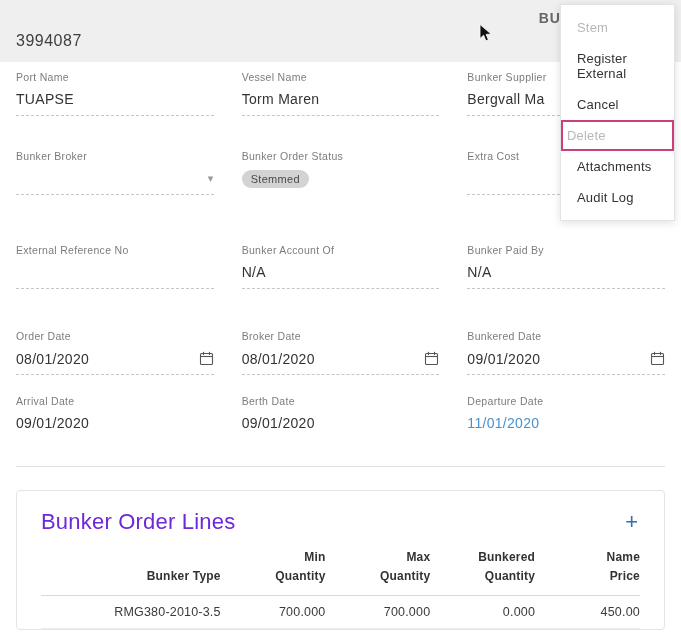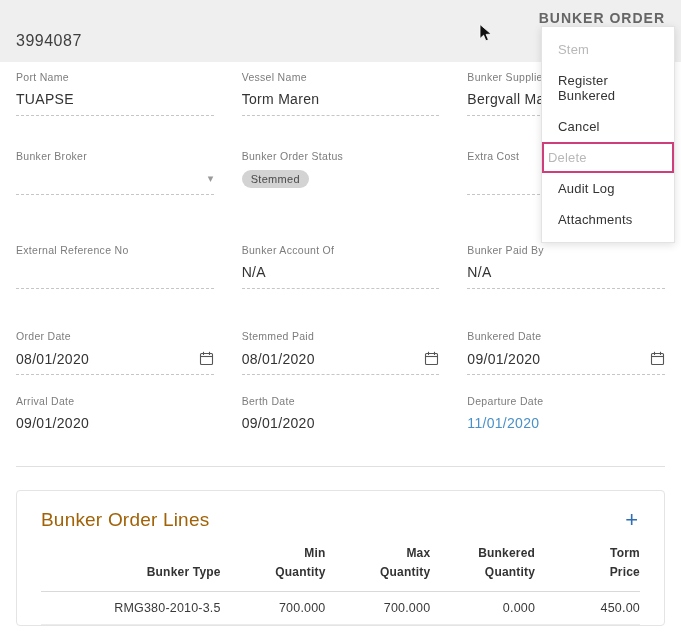--- a/index.html
+++ b/index.html
@@ -31,35 +31,35 @@
            padding:3px 9px; border-radius:9px; letter-spacing:.3px; }
   .link { color:#4a90c9; }
   .cal { display:inline-flex; cursor:pointer; }
   .cal svg { display:block; }
 
   .divider { border:none; border-top:1px solid #e0e0e0; margin:27px 16px 23px; }
 
   
   .card { margin:0 16px; border:1px solid #e4e4e4; border-radius:4px; padding:18px 24px 0; }
   .card-head { display:flex; justify-content:space-between; align-items:center; }
-  .card-title { font-size:19px; font-weight:500; color:#a16207; letter-spacing:.2px; }
+  .card-title { font-size:22px; font-weight:500; color:#6d28d9; letter-spacing:.2px; }
   .add-btn { background:none; border:none; color:#2f6db5; font-size:22px; line-height:1;
              cursor:pointer; padding:0 2px; font-family:inherit; }
   .lines-table { width:100%; border-collapse:collapse; margin-top:13px; }
   .lines-table th { font-size:12px; color:#333; font-weight:bold; vertical-align:bottom;
                     padding:0 0 9px; border-bottom:1px solid #d9d9d9; text-align:right; letter-spacing:.2px; }
   .lines-table th.left, .lines-table td.left { text-align:right; }
   .lines-table th .hl { display:block; line-height:1.6; }
   .lines-table td { font-size:12.5px; color:#3a3a3a; text-align:right; padding:9px 0;
                     border-bottom:1px solid #ececec; letter-spacing:.2px; }
   .lines-table th:nth-child(1){ width:30%; }
   .lines-table th:nth-child(n+2){ width:17.5%; }
 
   
-  .context-menu { position:absolute; top:26px; right:6px; width:134px; background:#fff;
+  .context-menu { position:absolute; top:4px; right:6px; width:115px; background:#fff;
                   border:1px solid #e3e3e3; box-shadow:0 2px 8px rgba(0,0,0,.12);
                   padding:7px 0; z-index:20; }
   .menu-item { font-size:13px; color:#333; padding:8px 16px; cursor:pointer; letter-spacing:.2px; }
   .menu-item.disabled { color:#b8b8b8; cursor:default; }
   .menu-item.highlighted { border:2px solid #cf3e7c; padding:6px 4px; }
 
   
   .cursor { position:absolute; left:479px; top:24px; z-index:30; pointer-events:none; }
 </style>
 </head>
@@ -129,21 +129,21 @@
           <svg width="15" height="15" viewBox="0 0 15 15" fill="none" stroke="#555" stroke-width="1.1">
             <rect x="1.5" y="2.5" width="12" height="11" rx="1"></rect>
             <line x1="4.5" y1="0.8" x2="4.5" y2="4"></line>
               <line x1="10.5" y1="0.8" x2="10.5" y2="4"></line>
             <line x1="1.5" y1="5.5" x2="13.5" y2="5.5"></line>
           </svg>
         </span>
       </div>
     </div>
     <div class="field">
-      <div class="flabel">Stemmed Paid</div>
+      <div class="flabel">Broker Date</div>
       <div class="fvalue with-icon">
         <span>08/01/2020</span>
         <span class="cal">
           <svg width="15" height="15" viewBox="0 0 15 15" fill="none" stroke="#555" stroke-width="1.1">
             <rect x="1.5" y="2.5" width="12" height="11" rx="1"></rect>
             <line x1="4.5" y1="0.8" x2="4.5" y2="4"></line>
               <line x1="10.5" y1="0.8" x2="10.5" y2="4"></line>
             <line x1="1.5" y1="5.5" x2="13.5" y2="5.5"></line>
           </svg>
         </span>
@@ -201,41 +201,41 @@
           </th>
         <th>
             <span class="hl">Max</span>
             <span class="hl">Quantity</span>
           </th>
         <th>
             <span class="hl">Bunkered</span>
             <span class="hl">Quantity</span>
           </th>
         <th>
-            <span class="hl">Torm</span>
+            <span class="hl">Name</span>
             <span class="hl">Price</span>
           </th>
       </tr>
     </thead>
     <tbody>
       <tr>
         <td class="left">RMG380-2010-3.5</td>
         <td>700.000</td>
         <td>700.000</td>
         <td>0.000</td>
         <td>450.00</td>
       </tr>
     </tbody>
   </table>
 </section>
 
 <nav class="context-menu">
   <div class="menu-item disabled">Stem</div>
-  <div class="menu-item">Register Bunkered</div>
+  <div class="menu-item">Register External</div>
   <div class="menu-item">Cancel</div>
   <div class="menu-item disabled highlighted">Delete</div>
+  <div class="menu-item">Attachments</div>
   <div class="menu-item">Audit Log</div>
-  <div class="menu-item">Attachments</div>
 </nav>
 
 <svg class="cursor" width="16" height="18" viewBox="0 0 16 18">
   <path d="M1,0.5 L1,14.5 L4.6,11.2 L6.9,16.8 L9.4,15.7 L7.1,10.4 L12.2,10.1 Z" fill="#111" stroke="#fff" stroke-width="0.8"></path>
 </svg>
 
 </body></html>

